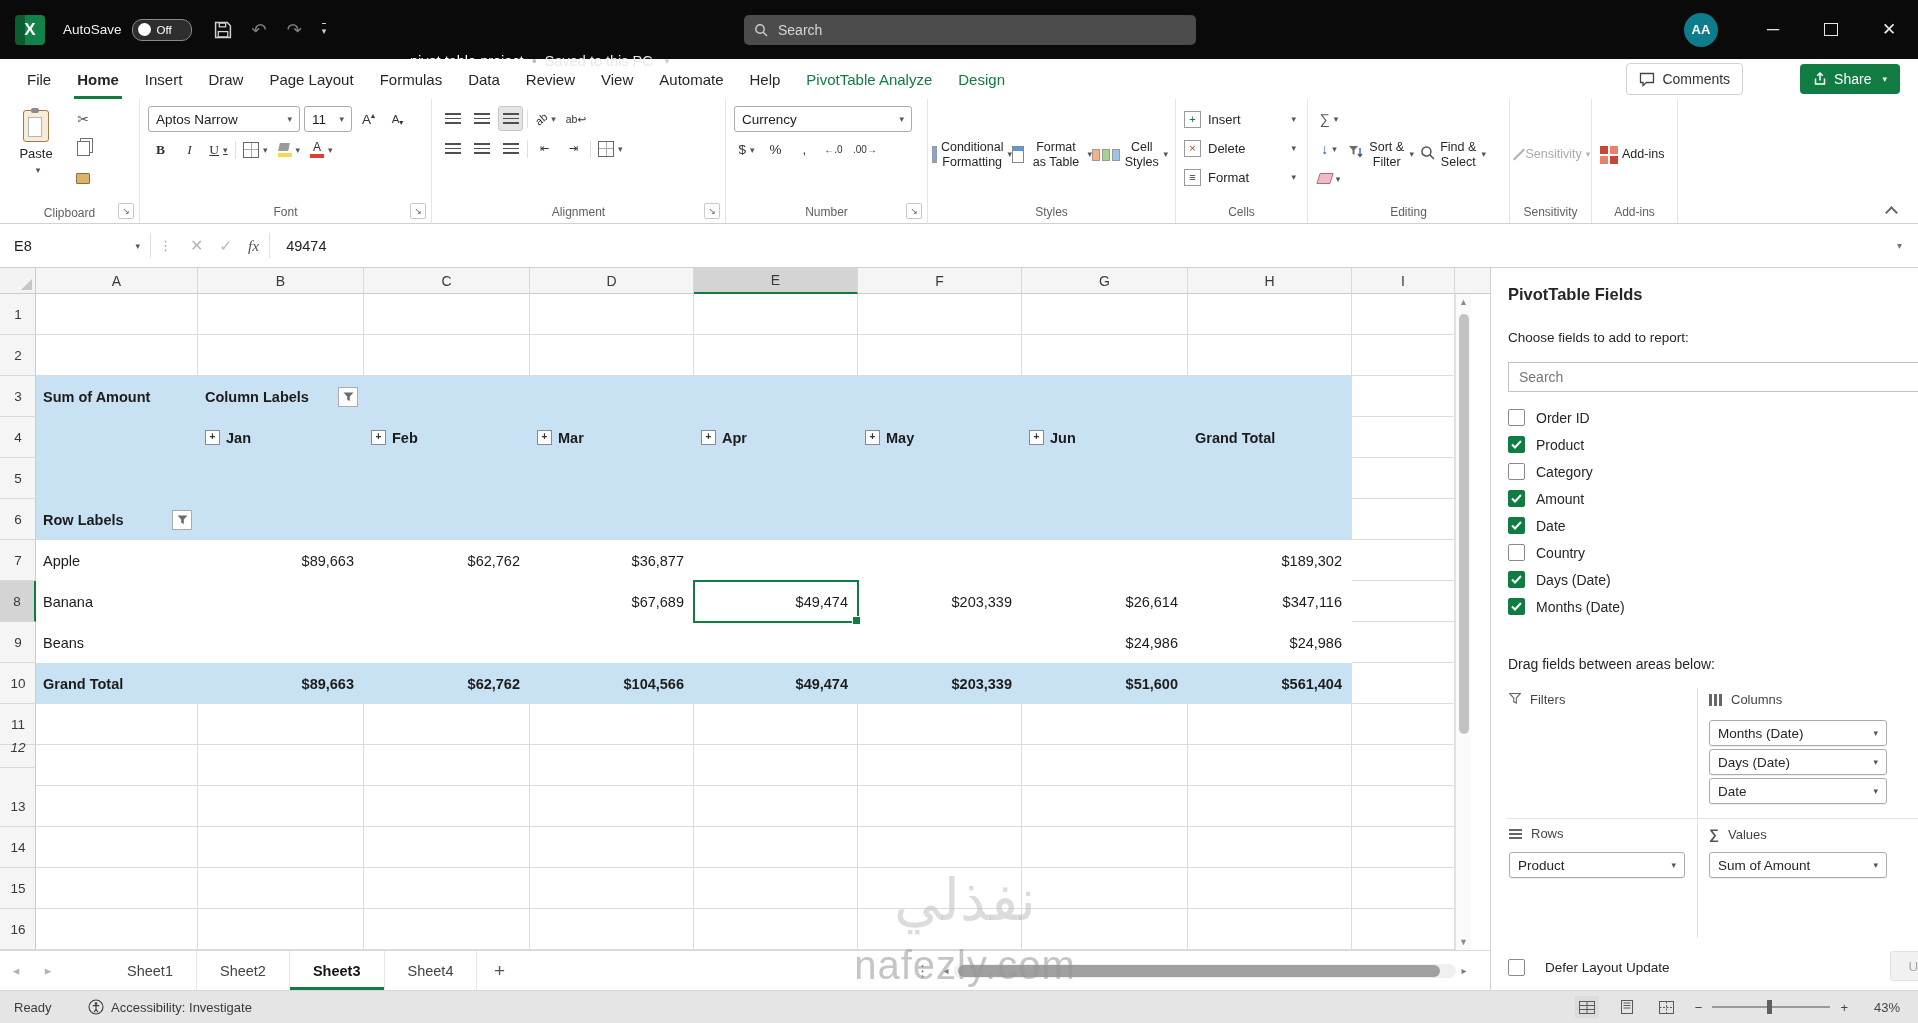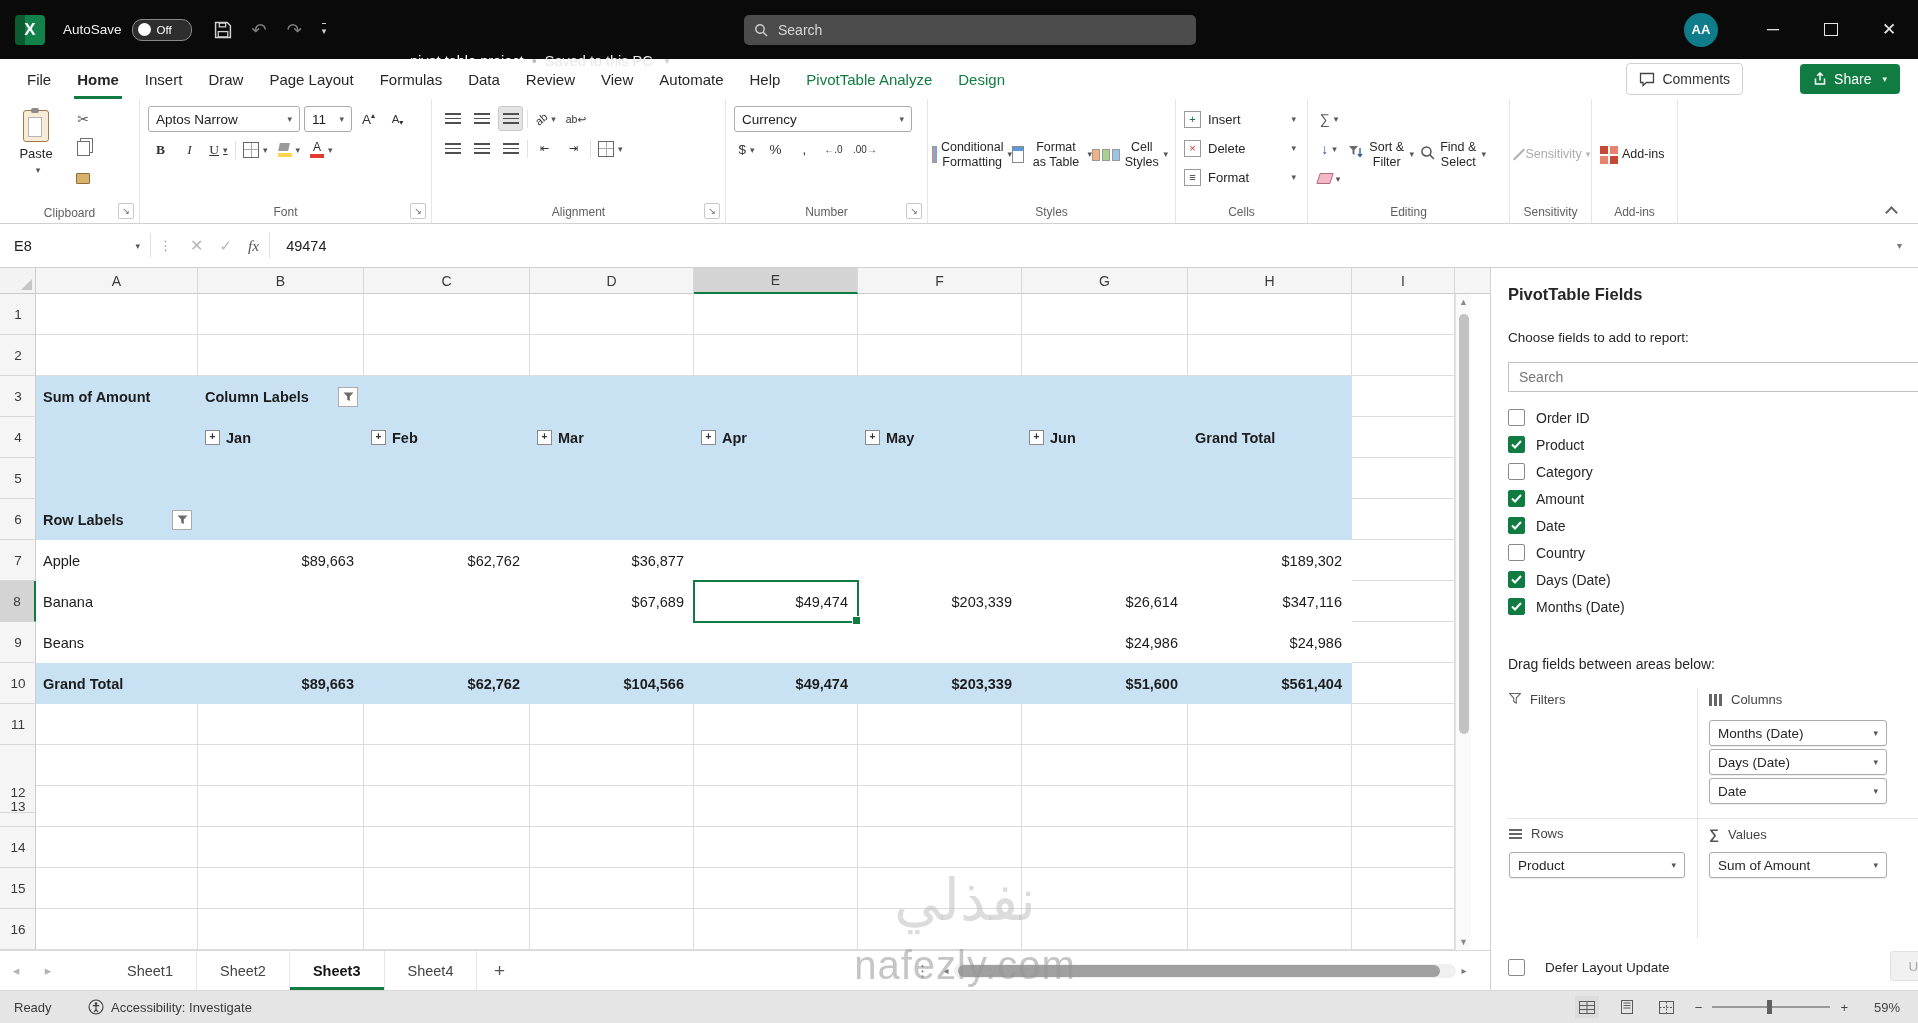--- a/index.html
+++ b/index.html
@@ -697,21 +697,21 @@
         <div class="row-hdr" style="top: 41px;">2</div>
         <div class="row-hdr" style="top: 82px;">3</div>
         <div class="row-hdr" style="top: 123px;">4</div>
         <div class="row-hdr" style="top: 164px;">5</div>
         <div class="row-hdr" style="top: 205px;">6</div>
         <div class="row-hdr" style="top: 246px;">7</div>
         <div class="row-hdr sel" style="top: 287px;">8</div>
         <div class="row-hdr" style="top: 328px;">9</div>
         <div class="row-hdr" style="top: 369px;">10</div>
         <div class="row-hdr" style="top: 410px;">11</div>
-        <div class="row-hdr" style="top: 478px;">12</div>
+        <div class="row-hdr" style="top: 433px; font-style: italic;">12</div>
         <div class="row-hdr" style="top: 492px;">13</div>
         <div class="row-hdr" style="top: 533px;">14</div>
         <div class="row-hdr" style="top: 574px;">15</div>
         <div class="row-hdr" style="top: 615px;">16</div>
       </div>
     <div class="corner"></div>
     <div class="vscroll">
       <div class="vs-arrow" style="top:0">▲</div>
       <div class="vs-thumb"></div>
       <div class="vs-arrow" style="bottom:0">▼</div>
@@ -773,21 +773,21 @@
             <line x1="0.5" y1="6.5" x2="14.5" y2="6.5" stroke="#5a5a5a" stroke-dasharray="2 1.5"></line>
           </svg>
         </div>
       <div class="zoomer">
         <span>−</span>
         <div class="z-track">
             <span class="z-tick"></span>
             <span class="z-thumb"></span>
           </div>
         <span>+</span>
-        <span class="z-pct">59%</span>
+        <span class="z-pct">43%</span>
       </div>
     </div>
   </div>
 
   <div class="fieldspane">
     <div class="fp-title">PivotTable Fields</div>
     <span class="fp-chevd"><svg width="13" height="8" viewBox="0 0 13 8">
           <path d="M1 1 L6.5 6.5 L12 1" fill="none" stroke="#555" stroke-width="1.6"></path>
         </svg></span>
     <span class="fp-close">×</span>

